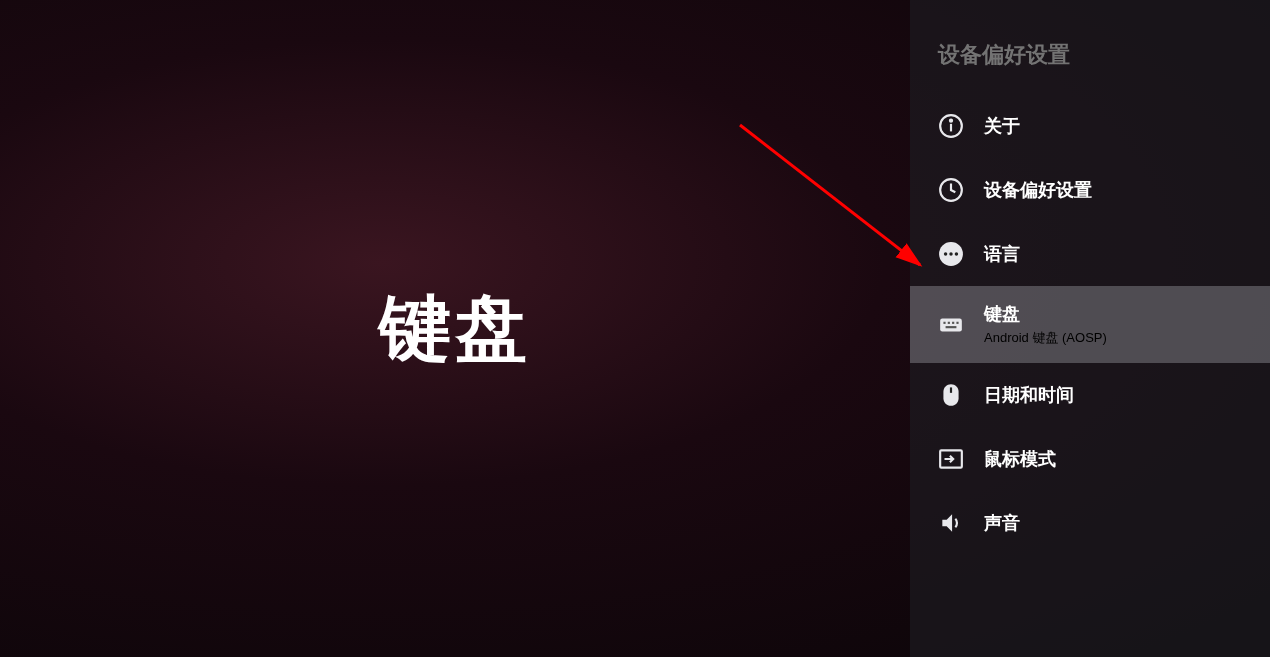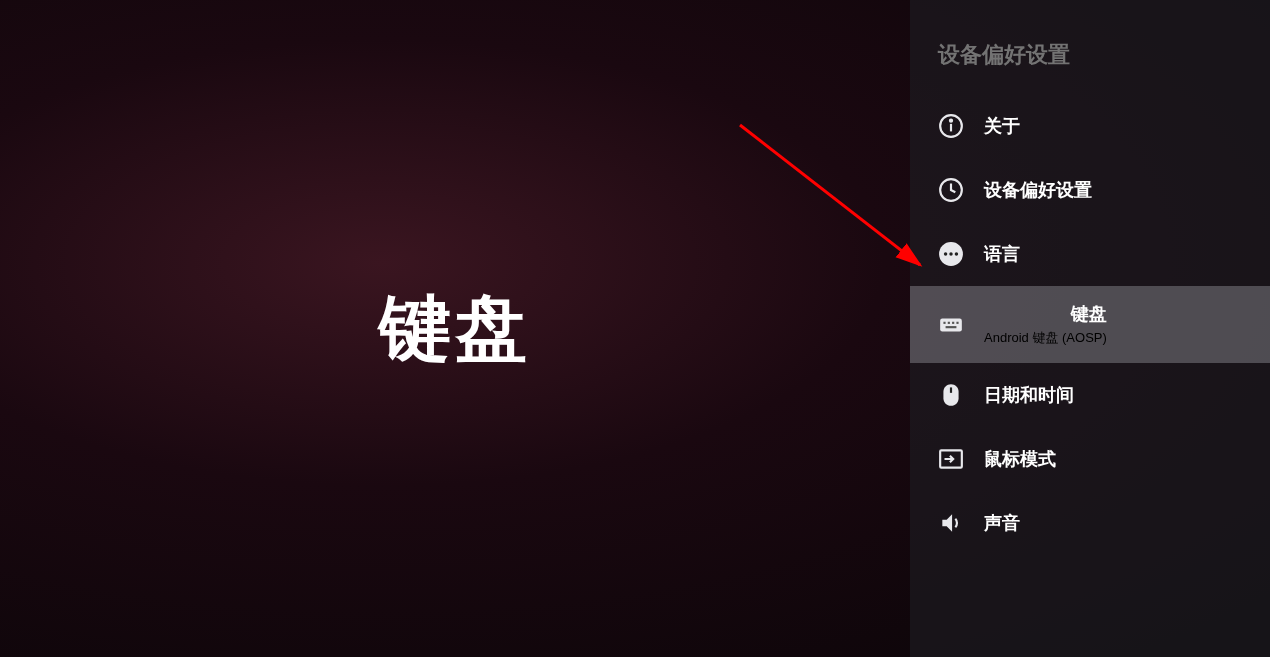--- a/index.html
+++ b/index.html
@@ -66,21 +66,20 @@
       margin-right: 20px;
     }
     .menu-icon svg {
       width: 100%;
       height: 100%;
     }
     .menu-text {
       display: flex;
       flex-direction: column;
       justify-content: center;
-      align-items: flex-end;
     }
     .menu-label {
       color: #ffffff;
       font-size: 18px;
       font-weight: 600;
     }
     .menu-sublabel {
       color: #000000;
       font-size: 13px;
       margin-top: 3px;

